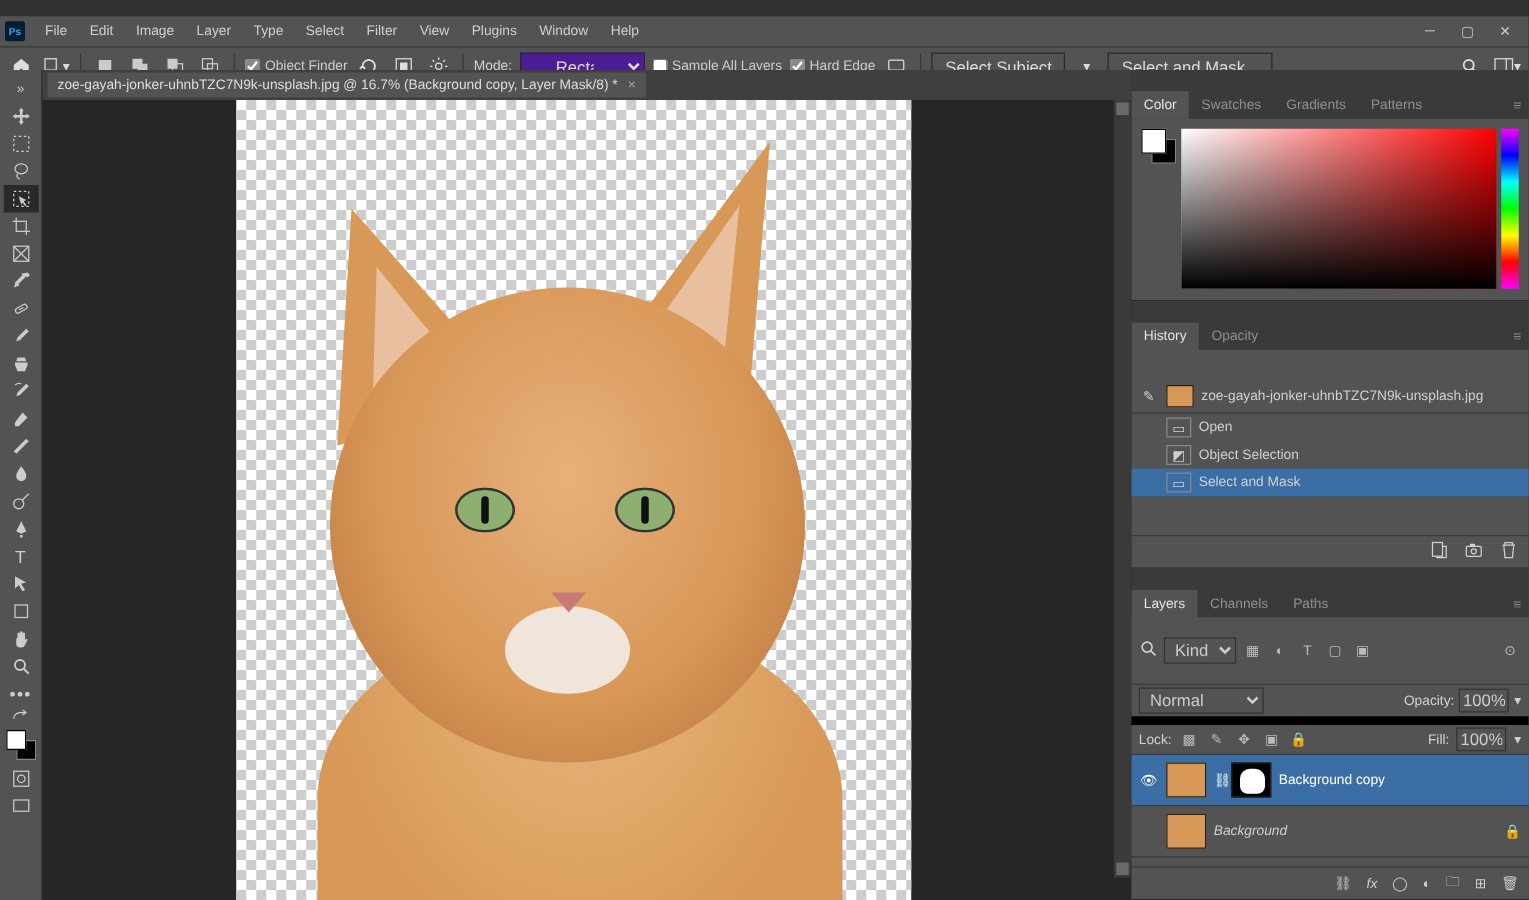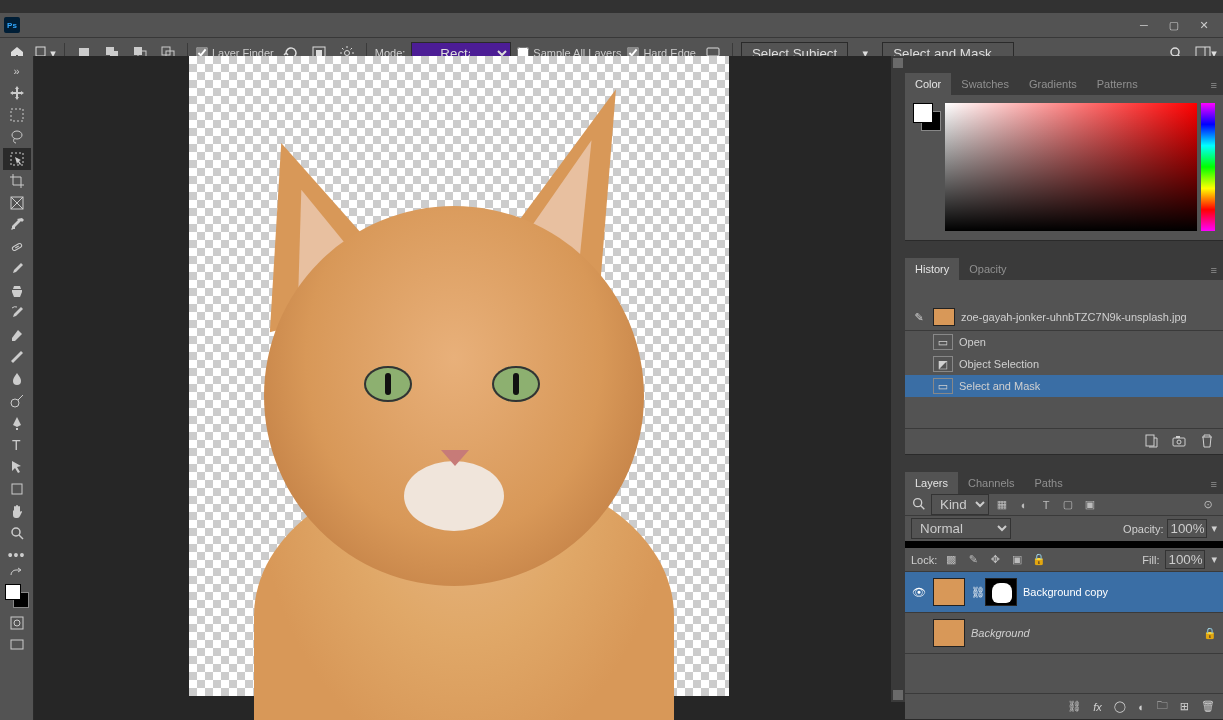--- a/index.html
+++ b/index.html
@@ -131,21 +131,21 @@
 .hist-body { flex:1; min-height:150px; display:flex; flex-direction:column;}
 .hist-src { display:flex; align-items:center; gap:6px; padding:4px 6px; border-bottom:1px solid #3a3a3a;}
 .hist-src .thumb { width:22px; height:18px; background:#d89858; border:1px solid #222;}
 .hist-row { display:flex; align-items:center; gap:6px; padding:3px 6px 3px 28px;}
 .hist-row.sel { background:#3a6ea5;}
 .hist-row .icon-box { width:20px; height:16px; border:1px solid #888; display:flex; align-items:center; justify-content:center;}
 .hist-footer { height:26px; display:flex; justify-content:flex-end; align-items:center; gap:12px; padding:0 8px; border-top:1px solid #3a3a3a;}
 
 
 .layers-body { flex:1; display:flex; flex-direction:column; background:#535353;}
-.lay-filterbar { display:flex; align-items:center; gap:4px; padding:0 6px;}
+.lay-filterbar { display:flex; align-items:center; gap:4px; padding:16px 6px;}
 .lay-filterbar select { background:#535353; border:1px solid #333; color:#ccc; padding:1px 4px; width:58px;}
 .lay-filterbar .fi { width:18px; height:18px; display:flex; align-items:center; justify-content:center; color:#bbb;}
 .lay-opts { display:flex; align-items:center; gap:4px; padding:2px 6px; border-top:1px solid #3a3a3a;}
 .lay-opts select { background:#535353; border:1px solid #333; color:#ccc; padding:1px 4px; width:100px;}
 .lay-opts input[type=text]{ width:40px; background:#535353; border:1px solid #333; color:#ccc; padding:1px 2px; text-align:center;}
 .lay-lock { display:flex; align-items:center; gap:6px; padding:2px 6px; border-top:7px solid #000000;}
 .lay-lock .li { width:16px; height:16px; display:flex; align-items:center; justify-content:center; color:#bbb;}
 .layer-list { flex:1; border-top:1px solid #3a3a3a;}
 .layer-row { display:flex; align-items:center; gap:6px; padding:6px; border-bottom:1px solid #3a3a3a;}
 .layer-row.sel { background:#3a6ea5; color:#fff;}
@@ -159,20 +159,33 @@
 svg { width:16px; height:16px; }
 .scrollbar-v { position:absolute; right:0; top:0; bottom:18px; width:14px; background:#3a3a3a;}
 .scrollbar-v .thumb { position:absolute; left:2px; right:2px; top:2px; height:10px; background:#6a6a6a;}
 .scrollbar-v .thumb2 { position:absolute; left:2px; right:2px; bottom:2px; height:10px; background:#6a6a6a;}
 </style>
 </head>
 <body>
 
 <div class="titlebar">
   <div class="ps-logo">Ps</div>
+  <div class="menu">
+    <span>File</span>
+    <span>Edit</span>
+    <span>Image</span>
+    <span>Layer</span>
+    <span>Type</span>
+    <span>Select</span>
+    <span>Filter</span>
+    <span>View</span>
+    <span>Plugins</span>
+    <span>Window</span>
+    <span>Help</span>
+  </div>
   <div class="winbtns">
     <div class="winbtn">─</div>
     <div class="winbtn">▢</div>
     <div class="winbtn">✕</div>
   </div>
 </div>
 
 <div class="optbar">
   <div class="ico">
       <svg viewBox="0 0 16 16">
@@ -203,21 +216,21 @@
     </div>
   <div class="ico">
       <svg viewBox="0 0 16 16">
         <rect x="2" y="2" width="8" height="8" fill="none" stroke="#ccc"></rect>
         <rect x="6" y="6" width="8" height="8" fill="none" stroke="#ccc"></rect>
       </svg>
     </div>
   <div class="sep"></div>
   <label>
       <input type="checkbox" checked="" style="">
-      <span>Layer Finder</span>
+      <span>Object Finder</span>
     </label>
   <div class="ico">
       <svg viewBox="0 0 16 16">
         <path fill="none" stroke="currentColor" stroke-width="1.5" d="M3 8a5 5 0 1 1 2 4M3 8l-2 2M3 8l2 2"></path>
       </svg>
     </div>
   <div class="ico">
       <svg viewBox="0 0 16 16">
         <rect x="2" y="2" width="12" height="12" fill="none" stroke="currentColor"></rect>
         <rect x="5" y="5" width="6" height="6" fill="currentColor"></rect>
@@ -400,20 +413,26 @@
         </svg>
       </div>
     <div class="tool">
         <svg viewBox="0 0 16 16">
           <rect x="2" y="3" width="12" height="9" fill="none" stroke="currentColor"></rect>
         </svg>
       </div>
   </div>
 
   <div class="document-area">
+    <div class="tabbar">
+      <div class="tab">
+        <span>zoe-gayah-jonker-uhnbTZC7N9k-unsplash.jpg @ 16.7% (Background copy, Layer Mask/8) *</span>
+        <span class="close">×</span>
+      </div>
+    </div>
     <div class="canvas-wrap">
       <div class="canvas-bg">
         <div class="checker-area">
           <div class="checker"></div>
         </div>
         <div class="cat">
           <div class="chest"></div>
           <div class="ear-l"></div>
             <div class="ear-l-in"></div>
           <div class="ear-r"></div>

